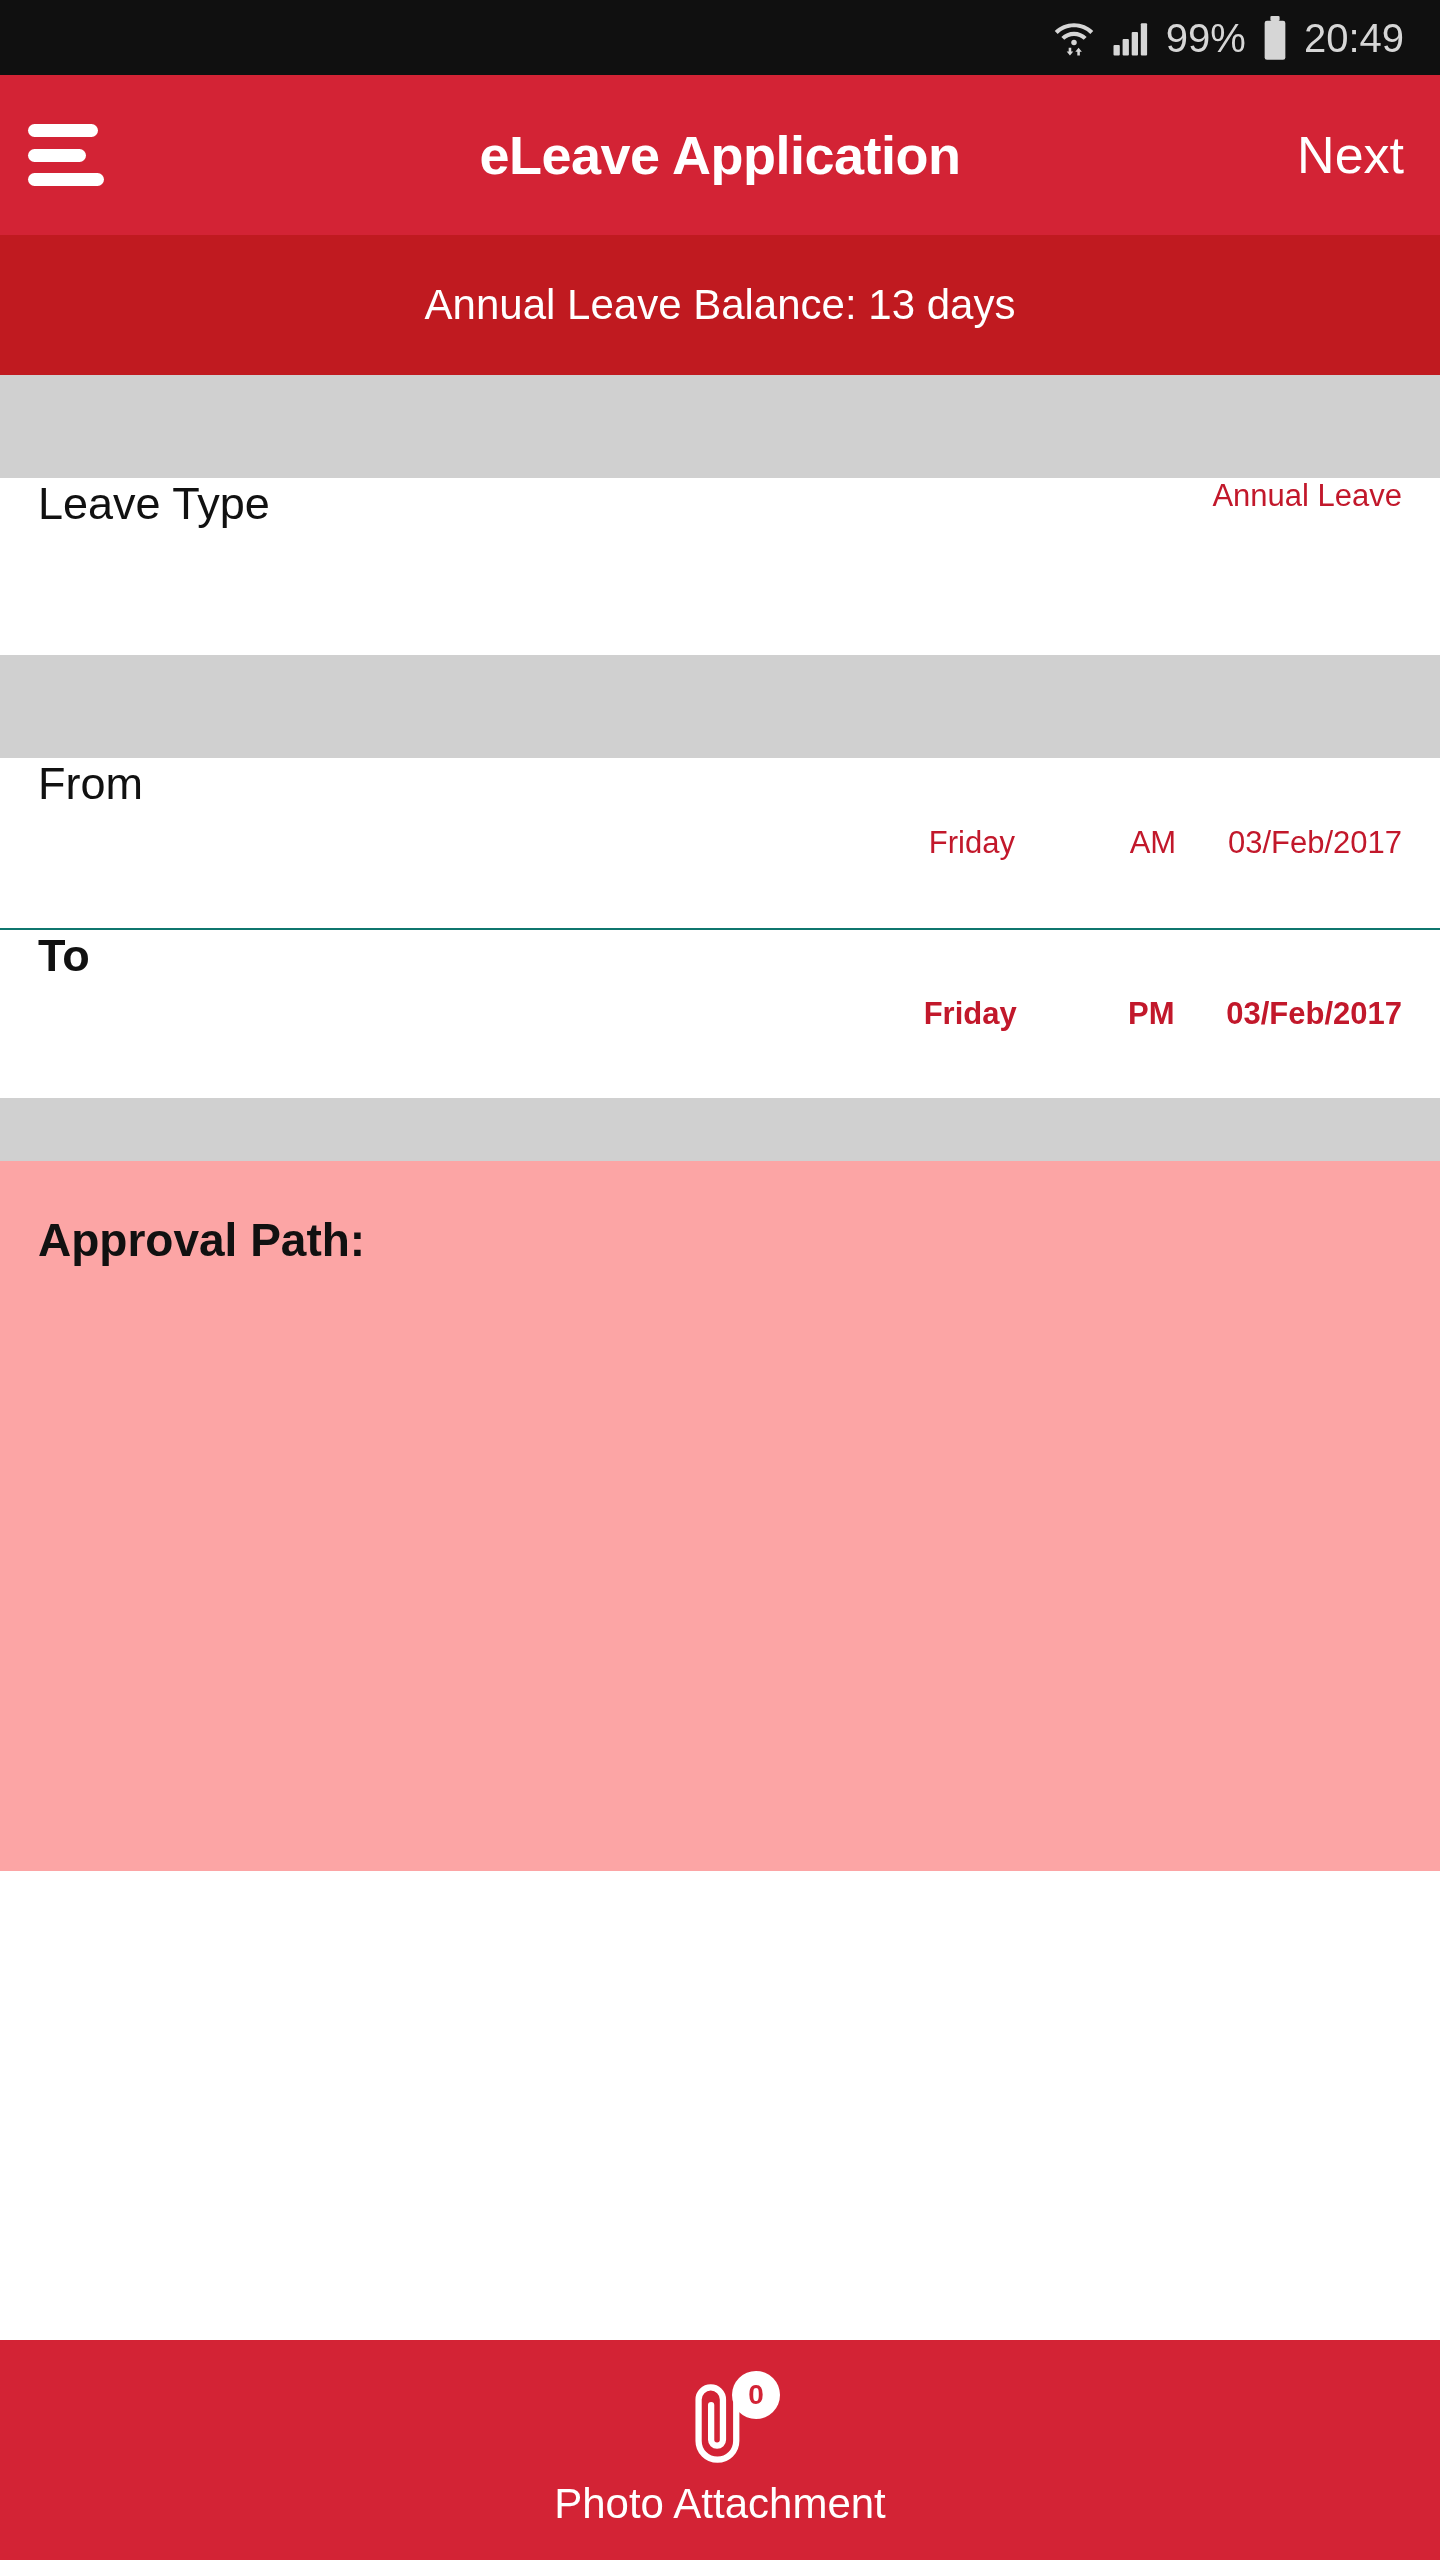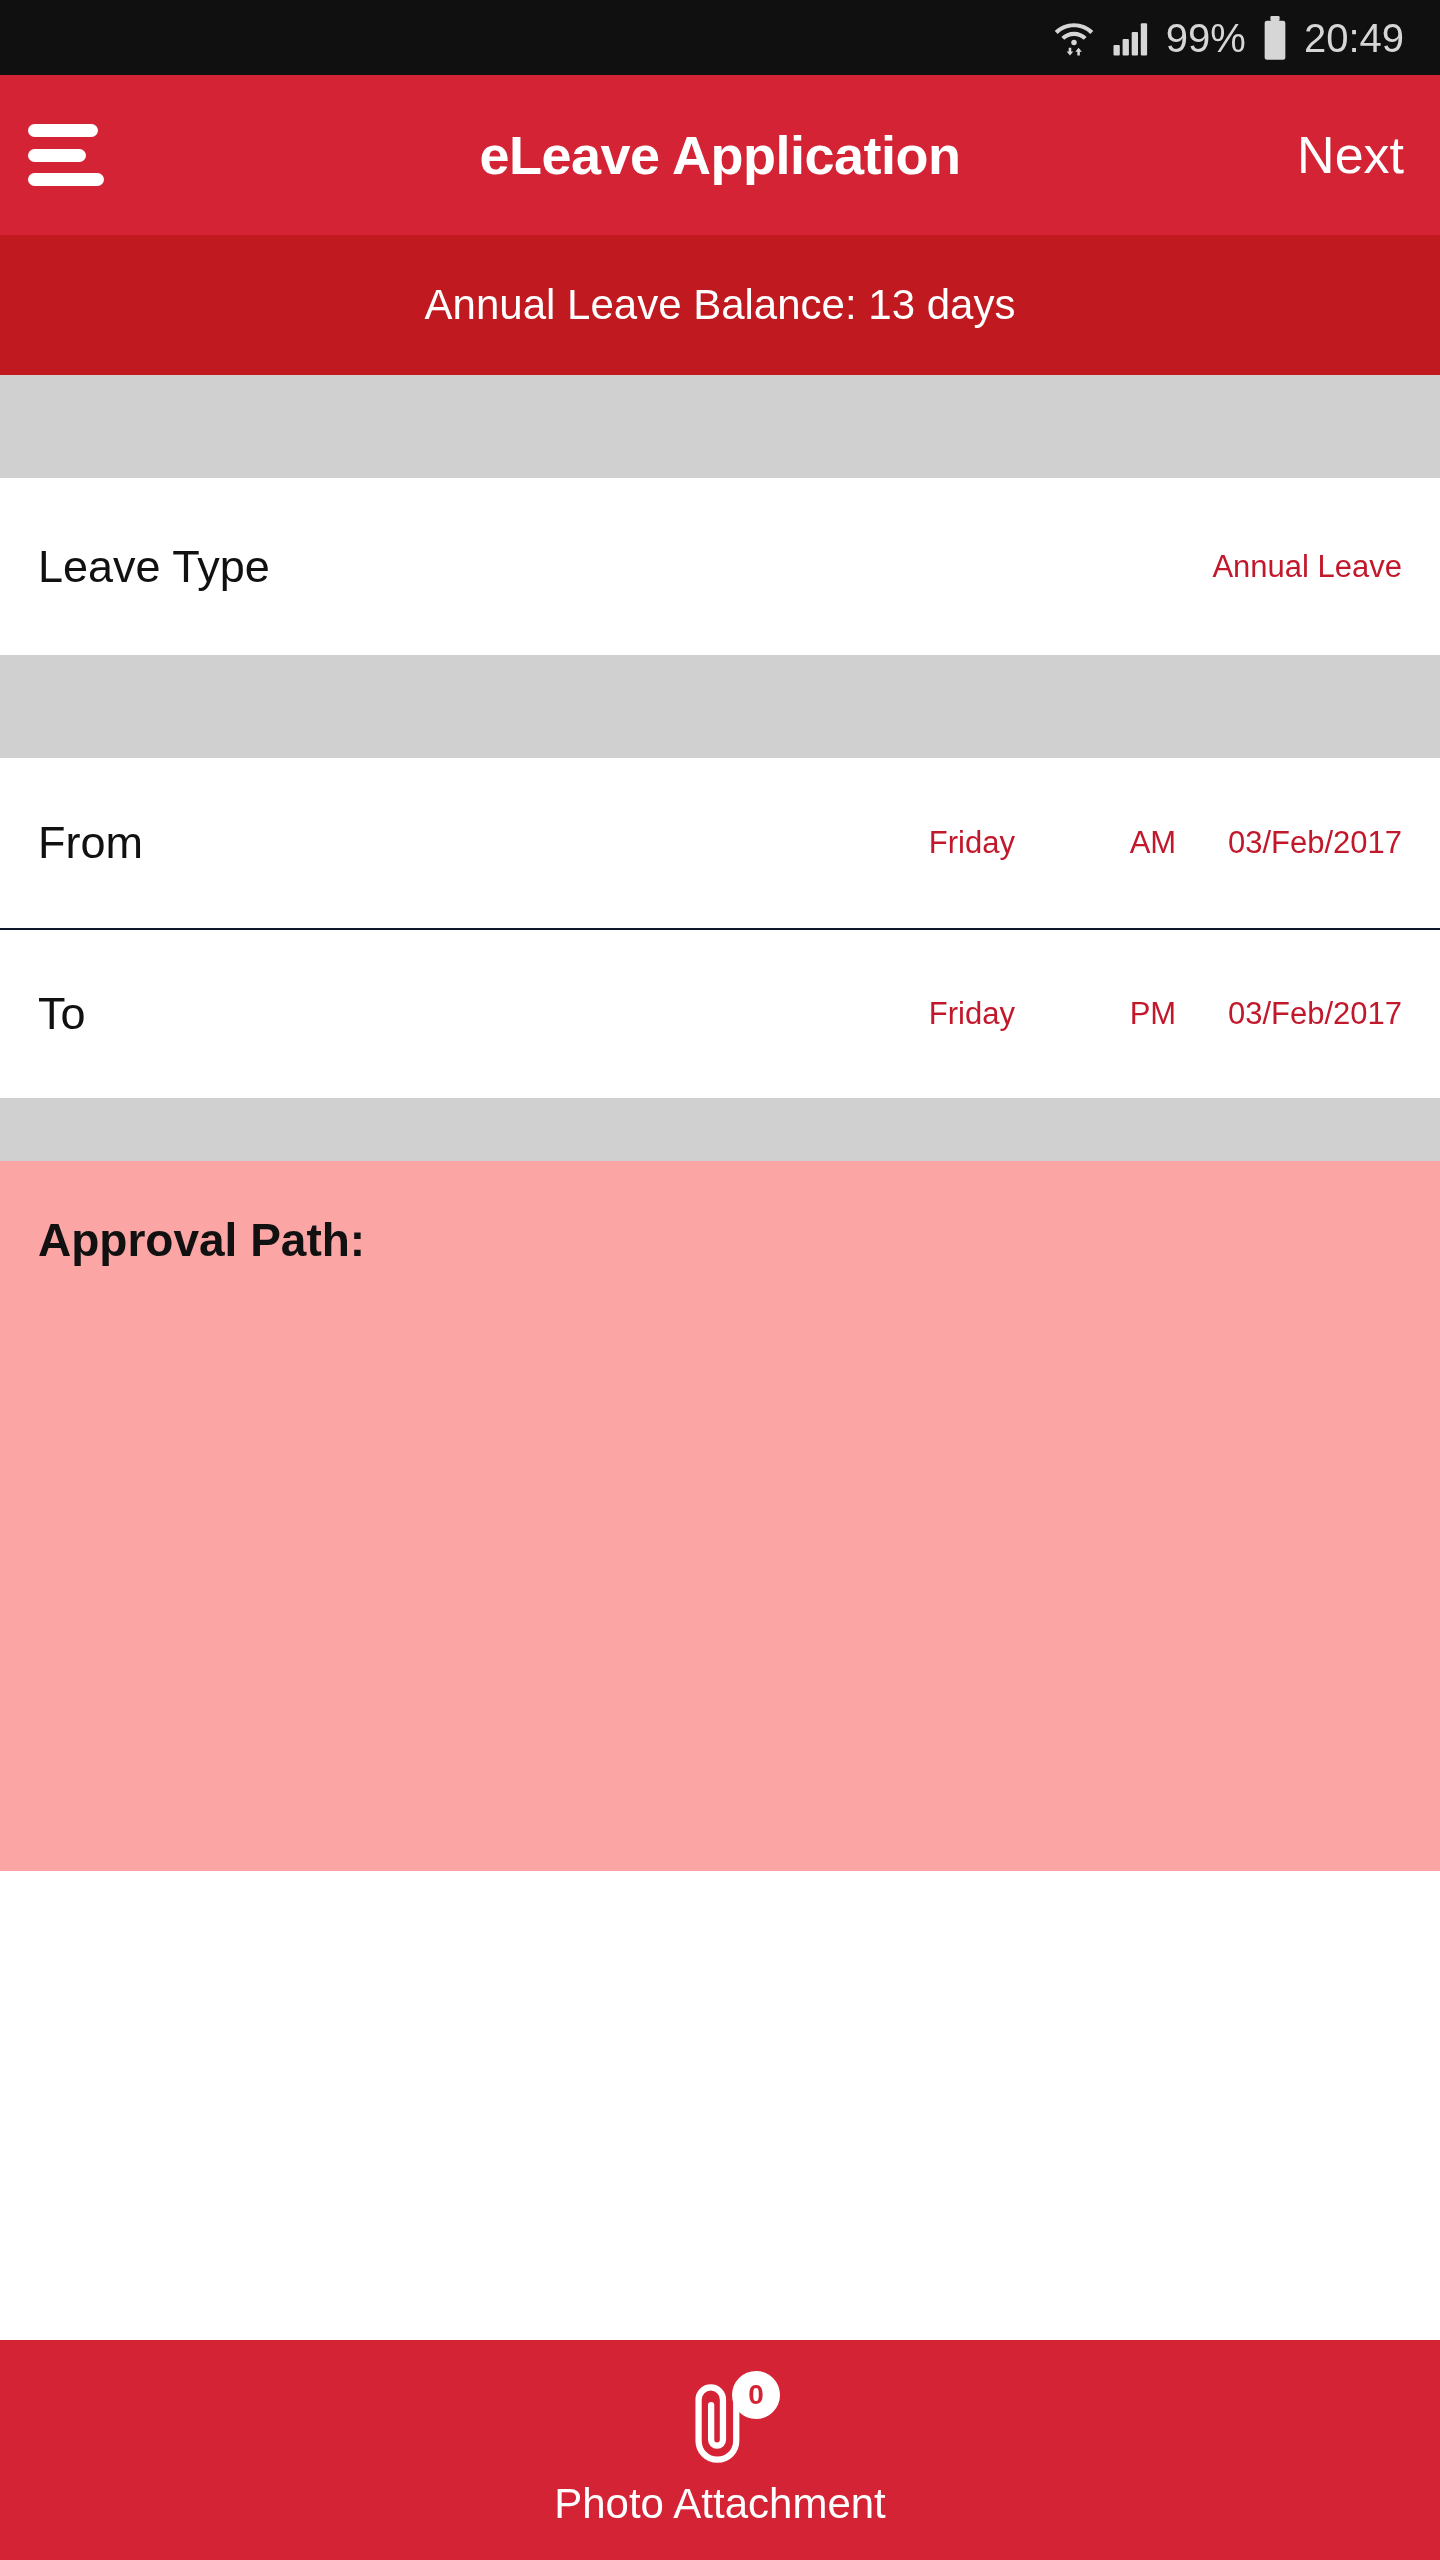--- a/index.html
+++ b/index.html
@@ -52,26 +52,26 @@
     text-align:center;
   }
 
   
   .spacer-gray { background:#d0d0d0; }
   .sp1 { height:103px; }
   .sp2 { height:103px; }
   .sp3 { height:63px; }
 
   .row {
-    background:#ffffff; display:flex; align-items:center;
+    background:#ffffff; display:flex; 
     padding:0 38px; position:relative;gap:44px;
   }
   .row-leavetype { height:177px; justify-content:space-between; }
   .row-date { height:170px; }
-  .row-date + .row-date { border-top:2px solid #0f172a; }
+  .row-date + .row-date { border-top:2px solid #0f766e;font-weight:bold; }
 
   .lbl-black { font-size:45px; color:#111; }
   .val-red  { font-size:31px; color:#c2182b; }
 
   .date-vals {
     position:absolute; right:38px; top:0; height:100%;
     display:flex; align-items:center;
   }
   .date-day   { width:212px; text-align:center; }
   .date-ampm  { width:150px; text-align:center; }

